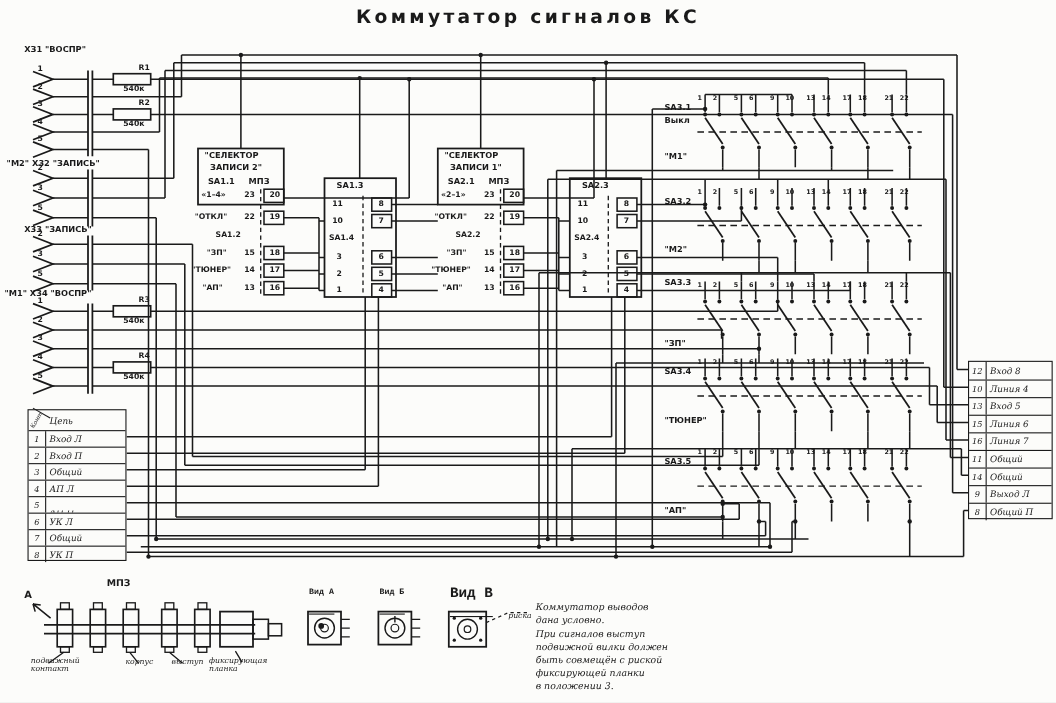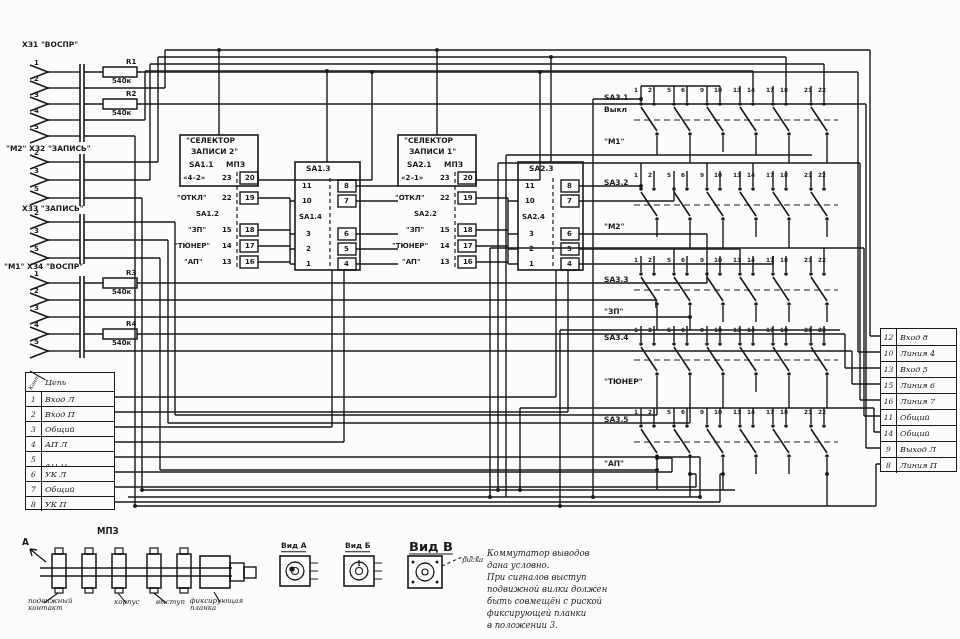--- a/index.html
+++ b/index.html
@@ -5,21 +5,21 @@
   html,body{margin:0;padding:0;background:#9a9a9a;}
   .page{position:relative;width:960px;height:639px;background:#fcfcfa;overflow:hidden;
         font-family:"DejaVu Sans",sans-serif;color:#1a1a1a;}
   #art{position:absolute;left:0;top:0;}
   .title{position:absolute;top:6px;left:0;width:100%;text-align:center;
          font-size:17px;font-weight:700;letter-spacing:3px;}
   .lb{position:absolute;white-space:nowrap;transform:translateY(-50%);line-height:1;
       font-weight:700;}
   .wrap{transform:none;white-space:normal;font-weight:400;}
   .hand{font-family:"DejaVu Serif",serif;font-style:italic;font-weight:400;}
-  .u{border-bottom:1.3px solid #1a1a1a;padding-bottom:1px;}
+  .u{border-bottom:1.3px solid #1a1a1a;padding-bottom:14px;font-family:Liberation Mono, monospace;}
   .tbl{position:absolute;border:1.8px solid #1a1a1a;box-sizing:border-box;background:#fcfcfa;}
   .trow{display:flex;box-sizing:border-box;border-top:1.2px solid #1a1a1a;}
   .trow:first-child{border-top:none;}
   .c1{width:16px;display:flex;align-items:center;justify-content:center;
       border-right:1.2px solid #1a1a1a;box-sizing:border-box;overflow:hidden;}
   .c2{flex:1;display:flex;align-items:center;padding-left:3px;overflow:hidden;}
 </style>
 </head>
 <body>
 
@@ -349,20 +349,21 @@
       <path d="M359,560 V566" fill="none" stroke="#1a1a1a" stroke-width="1.3"></path>
       <path d="M374,563 H382 M374,571 H382 M374,579 H382" fill="none" stroke="#1a1a1a" stroke-width="1.2"></path>
       <circle cx="425" cy="572" r="9" fill="none" stroke="#1a1a1a" stroke-width="1.3"></circle>
       <circle cx="425" cy="572" r="3" fill="none" stroke="#1a1a1a" stroke-width="1.1"></circle>
       <circle cx="413" cy="562" r="1.5" fill="#1a1a1a"></circle>
       <circle cx="437" cy="562" r="1.5" fill="#1a1a1a"></circle>
       <circle cx="413" cy="582" r="1.5" fill="#1a1a1a"></circle>
       <circle cx="437" cy="582" r="1.5" fill="#1a1a1a"></circle>
       <path d="M442,566 L462,557 H480" fill="none" stroke="#1a1a1a" stroke-width="1.1" stroke-dasharray="3,3"></path>
     </svg>
+  <div class="title">Коммутатор сигналов КС</div>
   <div id="labels">
       <div class="lb" style="left: 22px; top: 45px; font-size: 7.5px;">ХЗ1 "ВОСПР"</div>
       <div class="lb" style="left: 34px; top: 63px; font-size: 7px;">1</div>
       <div class="lb" style="left: 34px; top: 79px; font-size: 7px;">2</div>
       <div class="lb" style="left: 34px; top: 95px; font-size: 7px;">3</div>
       <div class="lb" style="left: 34px; top: 111px; font-size: 7px;">4</div>
       <div class="lb" style="left: 34px; top: 127px; font-size: 7px;">5</div>
       <div class="lb" style="left: 6px; top: 149px; font-size: 7.5px;">"М2" Х32 "ЗАПИСЬ"</div>
       <div class="lb" style="left: 34px; top: 153px; font-size: 7px;">2</div>
       <div class="lb" style="left: 34px; top: 171px; font-size: 7px;">3</div>
@@ -382,21 +383,21 @@
       <div class="lb" style="left: 126px; top: 94px; font-size: 7px;">R2</div>
       <div class="lb" style="left: 112px; top: 113px; font-size: 7px;">540к</div>
       <div class="lb" style="left: 126px; top: 273px; font-size: 7px;">R3</div>
       <div class="lb" style="left: 112px; top: 292px; font-size: 7px;">540к</div>
       <div class="lb" style="left: 126px; top: 324px; font-size: 7px;">R4</div>
       <div class="lb" style="left: 112px; top: 343px; font-size: 7px;">540к</div>
       <div class="lb" style="left: 186px; top: 141px; font-size: 7.5px;">"СЕЛЕКТОР</div>
       <div class="lb" style="left: 191px; top: 152px; font-size: 7.5px;">ЗАПИСИ 2"</div>
       <div class="lb" style="left: 189px; top: 165px; font-size: 7.5px;">SA1.1</div>
       <div class="lb" style="left: 226px; top: 165px; font-size: 7.5px;">МПЗ</div>
-      <div class="lb" style="left: 183px; top: 178px; font-size: 7px;">«4–2»</div>
+      <div class="lb" style="left: 183px; top: 178px; font-size: 7px;">«1–4»</div>
       <div class="lb" style="left: 222px; top: 178px; font-size: 7px;">23</div>
       <div class="lb" style="left: 245px; top: 178px; font-size: 7px;">20</div>
       <div class="lb" style="left: 177px; top: 198px; font-size: 7px;">"ОТКЛ"</div>
       <div class="lb" style="left: 222px; top: 198px; font-size: 7px;">22</div>
       <div class="lb" style="left: 245px; top: 198px; font-size: 7px;">19</div>
       <div class="lb" style="left: 196px; top: 214px; font-size: 7px;">SA1.2</div>
       <div class="lb" style="left: 188px; top: 230px; font-size: 7px;">"ЗП"</div>
       <div class="lb" style="left: 222px; top: 230px; font-size: 7px;">15</div>
       <div class="lb" style="left: 245px; top: 230px; font-size: 7px;">18</div>
       <div class="lb" style="left: 174px; top: 246px; font-size: 7px;">"ТЮНЕР"</div>
@@ -483,21 +484,21 @@
       <div class="lb" style="left: 667px; top: 261px; font-size: 5.8px;">5</div>
       <div class="lb" style="left: 681px; top: 261px; font-size: 5.8px;">6</div>
       <div class="lb" style="left: 700px; top: 261px; font-size: 5.8px;">9</div>
       <div class="lb" style="left: 714px; top: 261px; font-size: 5.8px;">10</div>
       <div class="lb" style="left: 733px; top: 261px; font-size: 5.8px;">13</div>
       <div class="lb" style="left: 747px; top: 261px; font-size: 5.8px;">14</div>
       <div class="lb" style="left: 766px; top: 261px; font-size: 5.8px;">17</div>
       <div class="lb" style="left: 780px; top: 261px; font-size: 5.8px;">18</div>
       <div class="lb" style="left: 804px; top: 261px; font-size: 5.8px;">21</div>
       <div class="lb" style="left: 818px; top: 261px; font-size: 5.8px;">22</div>
-      <div class="lb" style="left: 604px; top: 280px; font-size: 7.5px;">SA3.3</div>
+      <div class="lb" style="left: 604px; top: 257px; font-size: 7.5px;">SA3.3</div>
       <div class="lb" style="left: 604px; top: 312px; font-size: 7.5px;">"ЗП"</div>
       <div class="lb" style="left: 634px; top: 331px; font-size: 5.8px;">1</div>
       <div class="lb" style="left: 648px; top: 331px; font-size: 5.8px;">2</div>
       <div class="lb" style="left: 667px; top: 331px; font-size: 5.8px;">5</div>
       <div class="lb" style="left: 681px; top: 331px; font-size: 5.8px;">6</div>
       <div class="lb" style="left: 700px; top: 331px; font-size: 5.8px;">9</div>
       <div class="lb" style="left: 714px; top: 331px; font-size: 5.8px;">10</div>
       <div class="lb" style="left: 733px; top: 331px; font-size: 5.8px;">13</div>
       <div class="lb" style="left: 747px; top: 331px; font-size: 5.8px;">14</div>
       <div class="lb" style="left: 766px; top: 331px; font-size: 5.8px;">17</div>
@@ -604,16 +605,16 @@
       <div class="trow" style="height: 16px;">
         <div class="c1 hand" style="font-size: 7.5px;">14</div>
         <div class="c2 hand" style="font-size: 8px;">Общий</div>
       </div>
       <div class="trow" style="height: 16px;">
         <div class="c1 hand" style="font-size: 7.5px;">9</div>
         <div class="c2 hand" style="font-size: 8px;">Выход Л</div>
       </div>
       <div class="trow" style="height: 16px;">
         <div class="c1 hand" style="font-size: 7.5px;">8</div>
-        <div class="c2 hand" style="font-size: 8px;">Линия П</div>
+        <div class="c2 hand" style="font-size: 8px;">Общий П</div>
       </div>
     </div>
 </div>
 
 </body></html>

